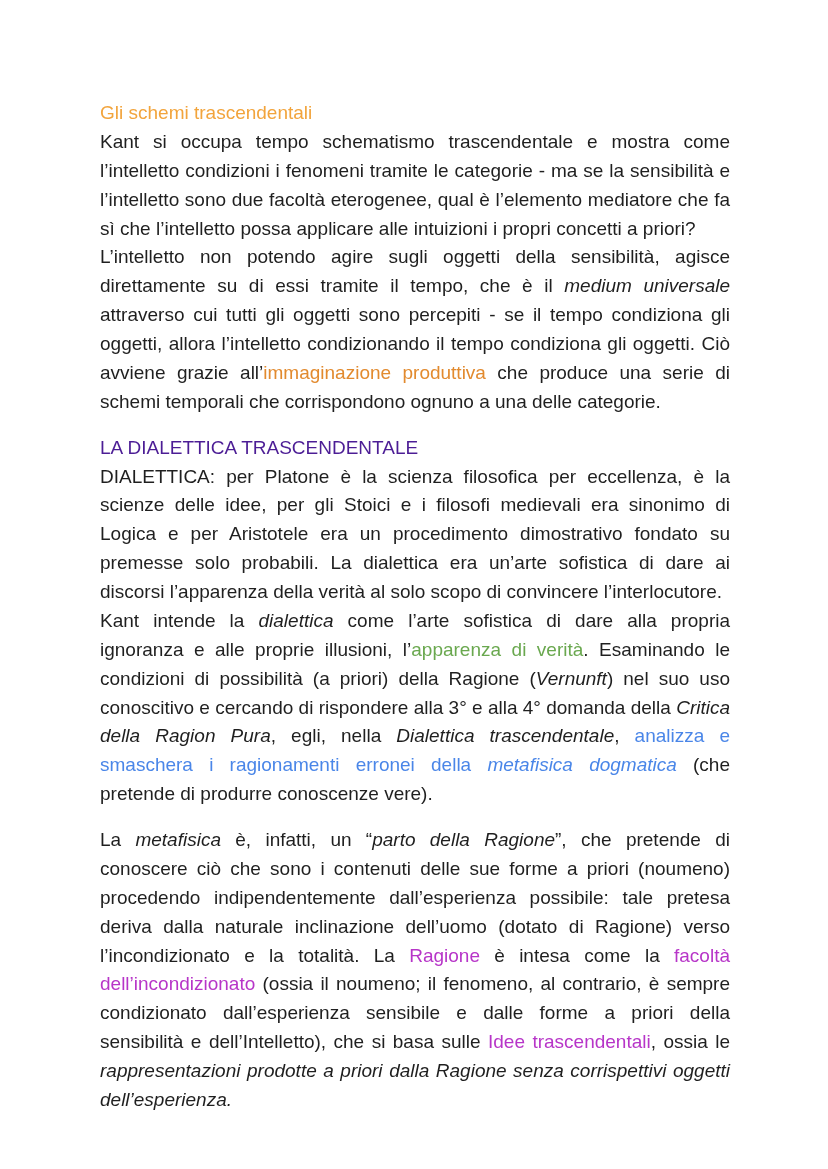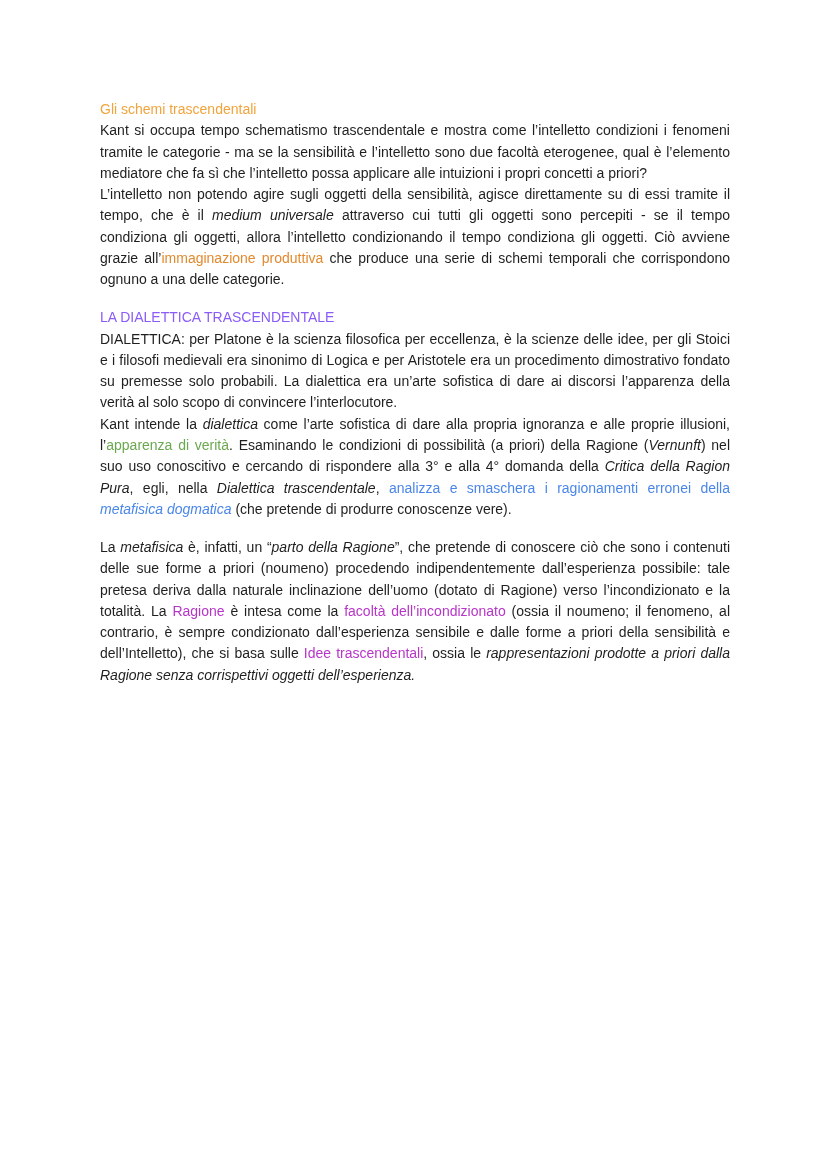--- a/index.html
+++ b/index.html
@@ -20,39 +20,39 @@
     width: 630px;
     font-family: "Liberation Sans", sans-serif;
     font-size: 15px;
     line-height: 1.52;
     color: #1f1f1f;
     text-align: justify;
   }
   .doc p, .doc h2 {
     margin: 0;
     padding: 0;
-    font-size: 14px;
+    font-size: 19px;
     font-weight: normal;
   }
   .doc h2 {
     text-align: left;
   }
   .gap {
     margin-top: 17px !important;
   }
   .b { font-weight: normal; }
   .i { font-style: italic; }
   .u { text-underline-offset: 2px; }
 </style>
 </head>
 <body>
 
 <main class="page">
   <article class="doc">
     <h2 class="heading"><span style="color: rgb(242, 164, 60);">Gli schemi trascendentali</span></h2>
     <p class="para"><span>Kant si occupa tempo </span><span class="u">schematismo trascendentale</span><span> e mostra come l’intelletto condizioni i fenomeni tramite le categorie - ma se la sensibilità e l’intelletto sono due facoltà eterogenee, qual è l’elemento mediatore che fa sì che l’intelletto possa applicare alle intuizioni i propri concetti a priori?</span></p>
     <p class="para"><span>L’intelletto non potendo agire sugli oggetti della sensibilità, agisce direttamente su di essi tramite il </span><span class="b">tempo</span><span>, che è il </span><span class="i">medium universale</span><span> attraverso cui tutti gli oggetti sono percepiti - se il tempo condiziona gli oggetti, allora l’intelletto condizionando il tempo condiziona gli oggetti. Ciò avviene grazie all’</span><span style="color: rgb(226, 138, 46);">immaginazione produttiva</span><span> che produce una serie di schemi temporali che corrispondono ognuno a una delle categorie.</span></p>
-    <h2 class="heading gap"><span style="color: #8b5cf6;">LA DIALETTICA TRASCENDENTALE</span></h2>
+    <h2 class="heading gap"><span style="color: #4c1d95;">LA DIALETTICA TRASCENDENTALE</span></h2>
     <p class="para"><span>DIALETTICA: per </span><span class="u">Platone</span><span> è la scienza filosofica per eccellenza, è la scienze delle idee, per gli </span><span class="u">Stoici</span><span> e i filosofi medievali era sinonimo di Logica e per </span><span class="u">Aristotele</span><span> era un procedimento dimostrativo fondato su premesse solo probabili. La dialettica era un’arte sofistica di dare ai discorsi l’apparenza della verità al solo scopo di convincere l’interlocutore.</span></p>
     <p class="para"><span>Kant intende la </span><span class="b i">dialettica</span><span> come l’arte sofistica di dare alla propria ignoranza e alle proprie illusioni, l’</span><span style="color: rgb(106, 168, 79);">apparenza di verità</span><span>. Esaminando le condizioni di possibilità (a priori) della Ragione (</span><span class="i">Vernunft</span><span>) nel suo uso conoscitivo e cercando di rispondere alla 3° e alla 4° domanda della </span><span class="i">Critica della Ragion Pura</span><span>, egli, nella </span><span class="i">Dialettica trascendentale</span><span>, </span><span style="color: rgb(74, 134, 232);">analizza e smaschera i ragionamenti erronei della </span><span class="i" style="color: rgb(74, 134, 232);">metafisica dogmatica</span><span> (che pretende di produrre conoscenze vere).</span></p>
     <p class="para gap"><span>La </span><span class="i">metafisica</span><span> è, infatti, un “</span><span class="i">parto della Ragione</span><span>”, che </span><span class="u">pretende di conoscere ciò che sono i contenuti delle sue forme a priori (noumeno) procedendo indipendentemente dall’esperienza possibile</span><span>: tale pretesa deriva dalla naturale inclinazione dell’uomo (dotato di Ragione) verso l’incondizionato e la totalità. La </span><span style="color: rgb(183, 53, 200);">Ragione</span><span> è intesa come la </span><span style="color: rgb(183, 53, 200);">facoltà dell’incondizionato</span><span> (ossia il noumeno; il fenomeno, al contrario, è sempre condizionato dall’esperienza sensibile e dalle forme a priori della sensibilità e dell’Intelletto), che si basa sulle </span><span class="b" style="color: rgb(183, 53, 200);">Idee trascendentali</span><span>, ossia le </span><span class="b i">rappresentazioni prodotte a priori dalla Ragione senza corrispettivi oggetti dell’esperienza.</span></p>
   </article>
 </main>
 
 </body></html>

